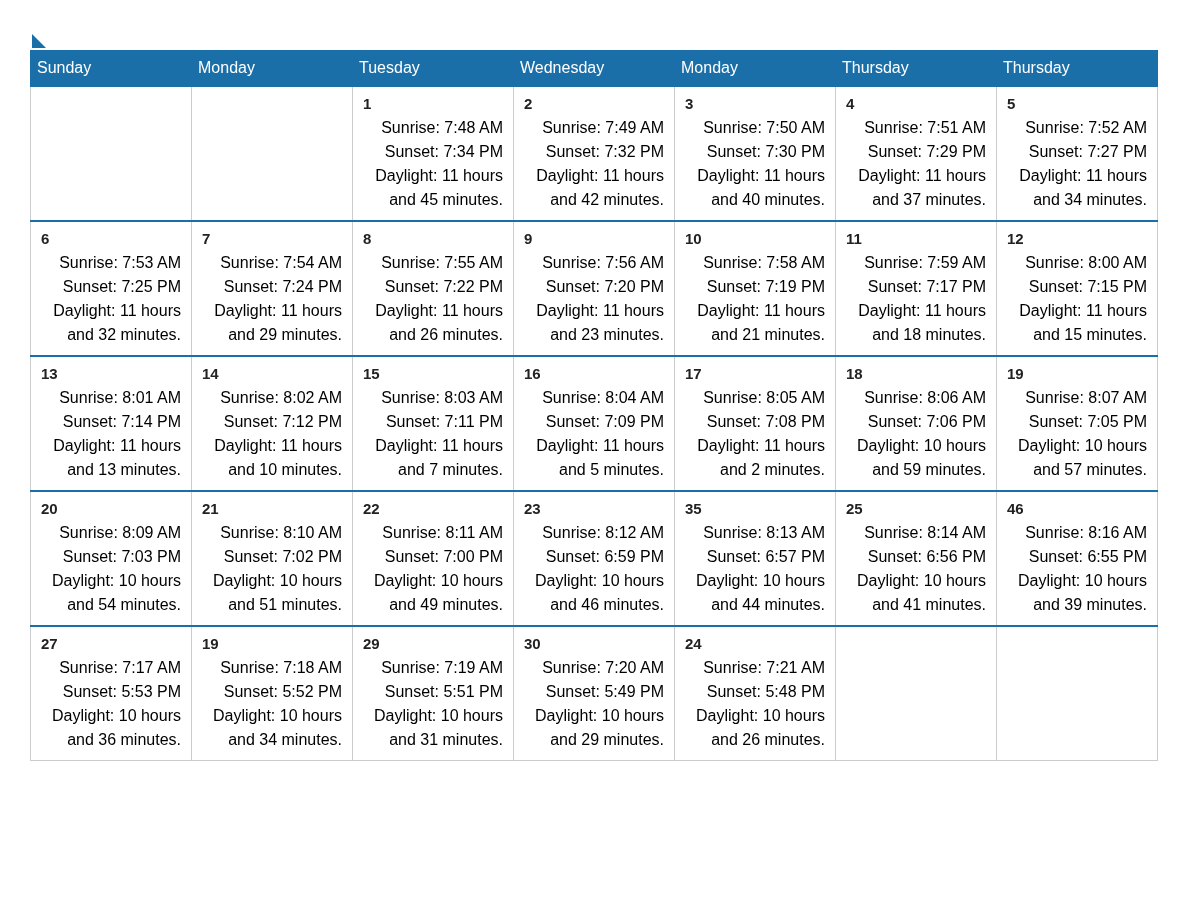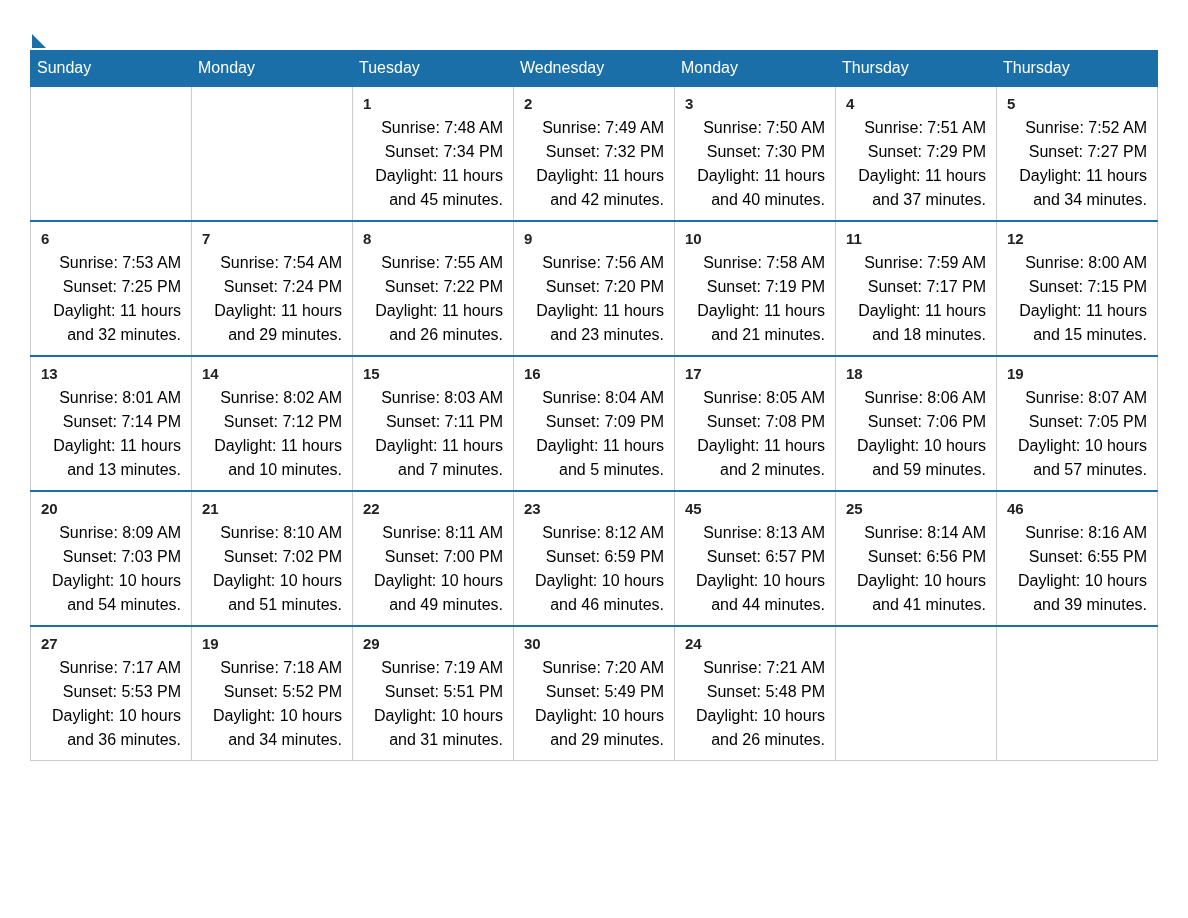--- a/index.html
+++ b/index.html
@@ -228,21 +228,21 @@
         </td>
         <td>
           <span class="day-number">22</span>
           <div class="day-info">Sunrise: 8:11 AM<br>Sunset: 7:00 PM<br>Daylight: 10 hours<br>and 49 minutes.</div>
         </td>
         <td>
           <span class="day-number">23</span>
           <div class="day-info">Sunrise: 8:12 AM<br>Sunset: 6:59 PM<br>Daylight: 10 hours<br>and 46 minutes.</div>
         </td>
         <td>
-          <span class="day-number">45</span>
+          <span class="day-number">35</span>
           <div class="day-info">Sunrise: 8:13 AM<br>Sunset: 6:57 PM<br>Daylight: 10 hours<br>and 44 minutes.</div>
         </td>
         <td>
           <span class="day-number">25</span>
           <div class="day-info">Sunrise: 8:14 AM<br>Sunset: 6:56 PM<br>Daylight: 10 hours<br>and 41 minutes.</div>
         </td>
         <td>
           <span class="day-number">46</span>
           <div class="day-info">Sunrise: 8:16 AM<br>Sunset: 6:55 PM<br>Daylight: 10 hours<br>and 39 minutes.</div>
         </td>

